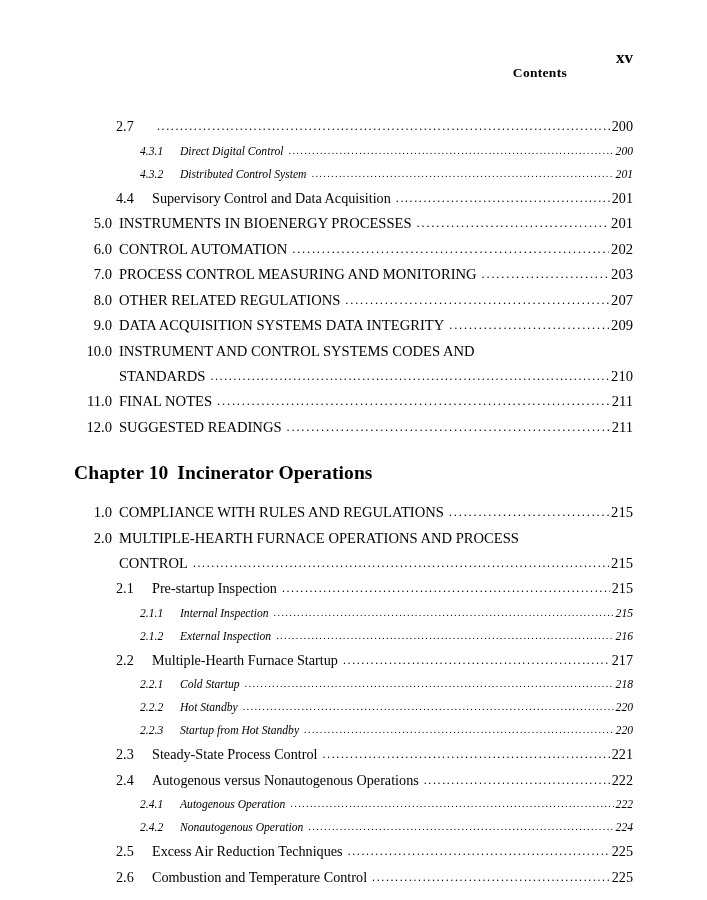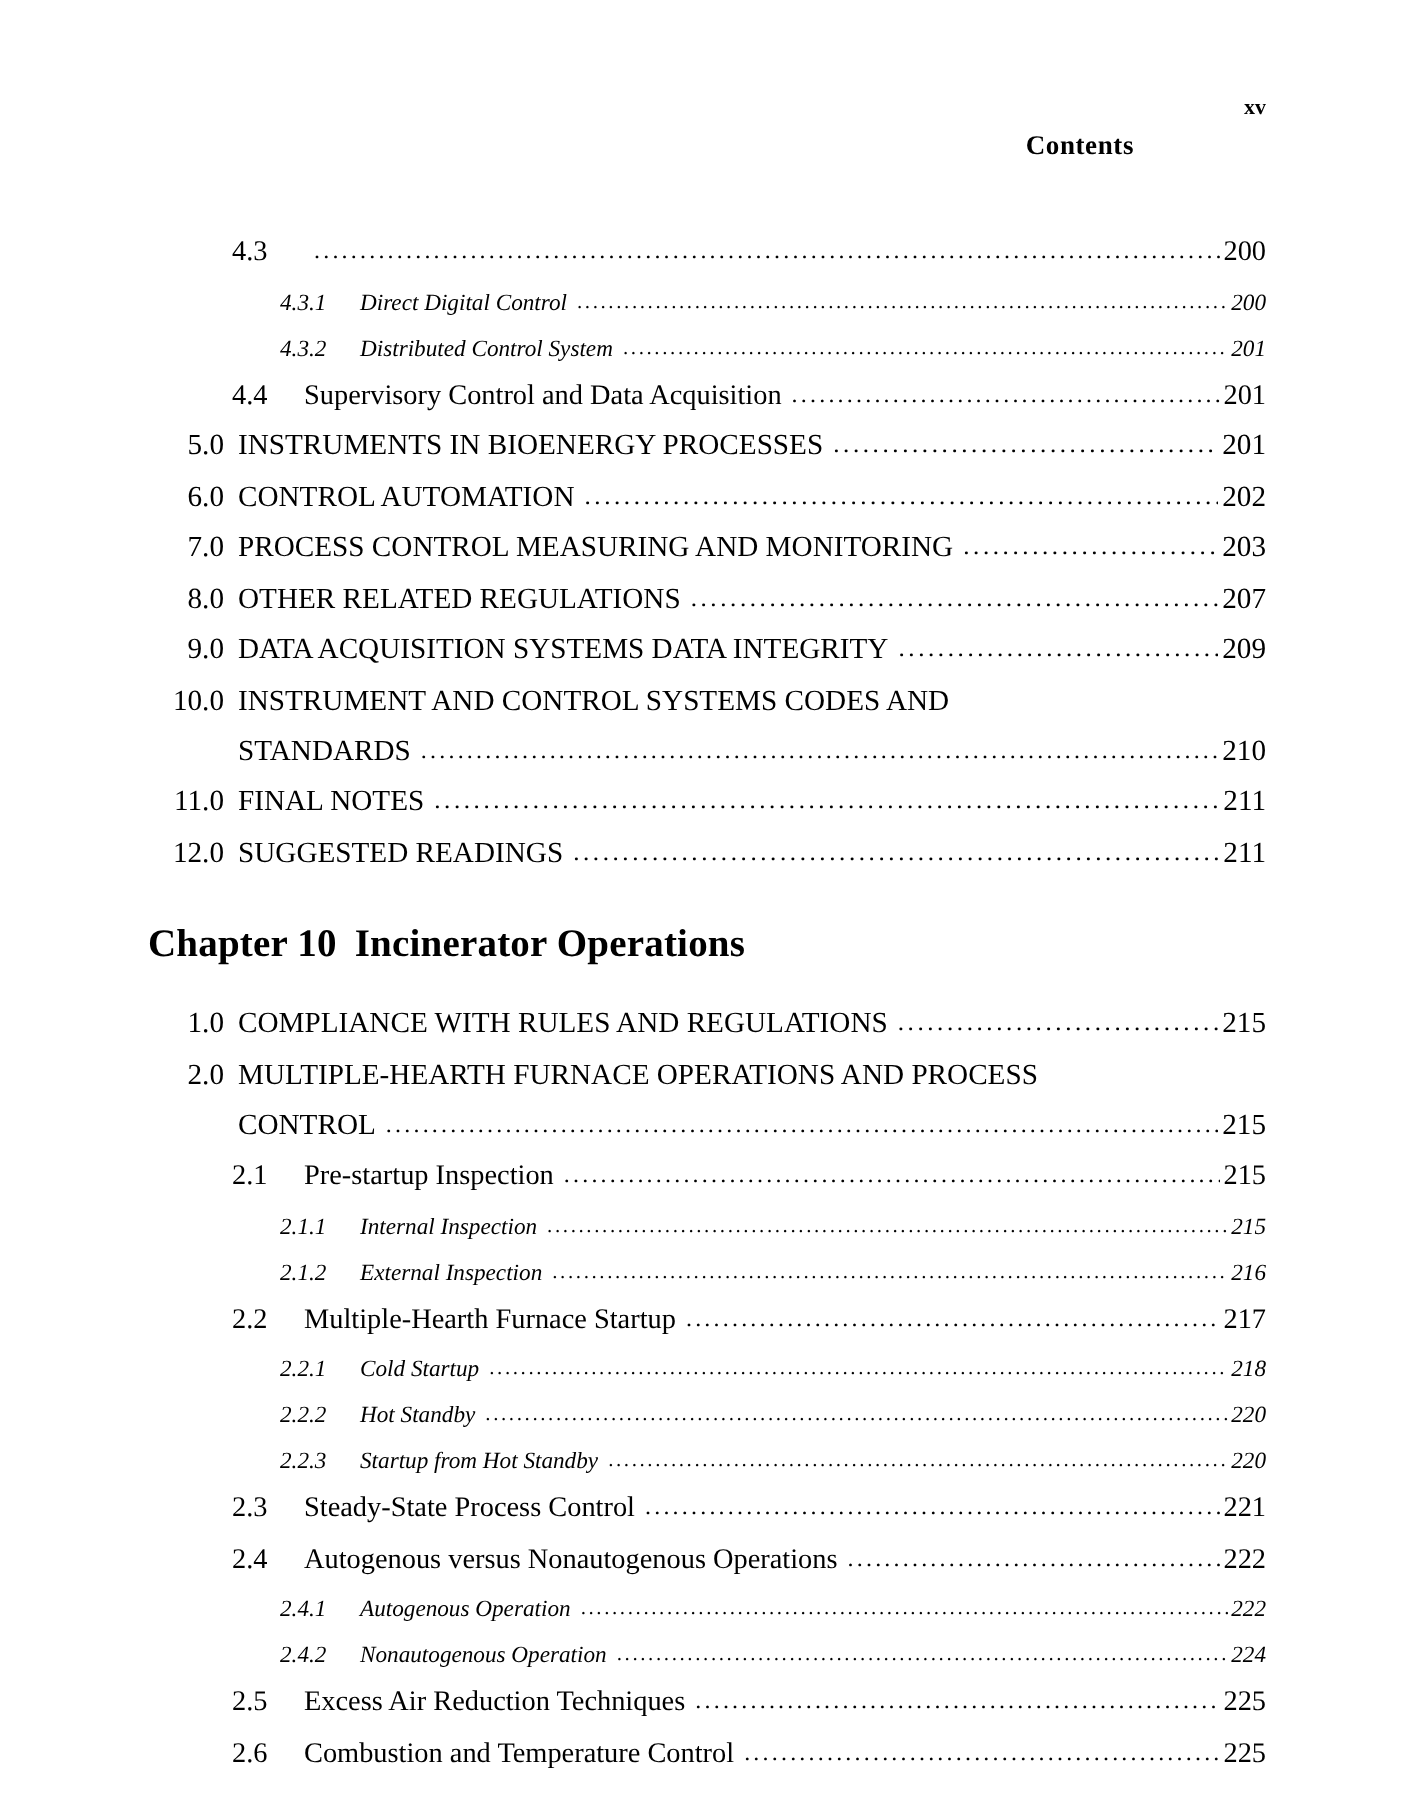--- a/index.html
+++ b/index.html
@@ -36,21 +36,21 @@
     font-weight: bold;
     font-size: 13.5px;
     letter-spacing: 0.3px;
   }
   .runhead .folio {
     position: absolute;
     right: 0;
     top: 0;
     font-family: "Liberation Serif", serif;
     font-weight: bold;
-    font-size: 11px;
+    font-size: 17px;
   }
 
   
   .toc {
     margin-top: 26px;
   }
   .entry {
     display: flex;
     align-items: baseline;
     width: 100%;
@@ -151,21 +151,21 @@
 <div class="page">
 
   <div class="runhead">
     <div class="title">Contents</div>
     <div class="folio">xv</div>
   </div>
 
   <div class="toc">
 
     <div class="entry lvl2">
-      <span class="num">4.3</span>
+      <span class="num">2.7</span>
       <span class="leader">..........................................................................................................................</span>
       <span class="pg">200</span>
     </div>
 
     <div class="entry lvl3">
       <span class="num">4.3.1</span>
       <span class="label">Direct Digital Control</span>
       <span class="leader">..........................................................................................................................</span>
       <span class="pg">200</span>
     </div>

